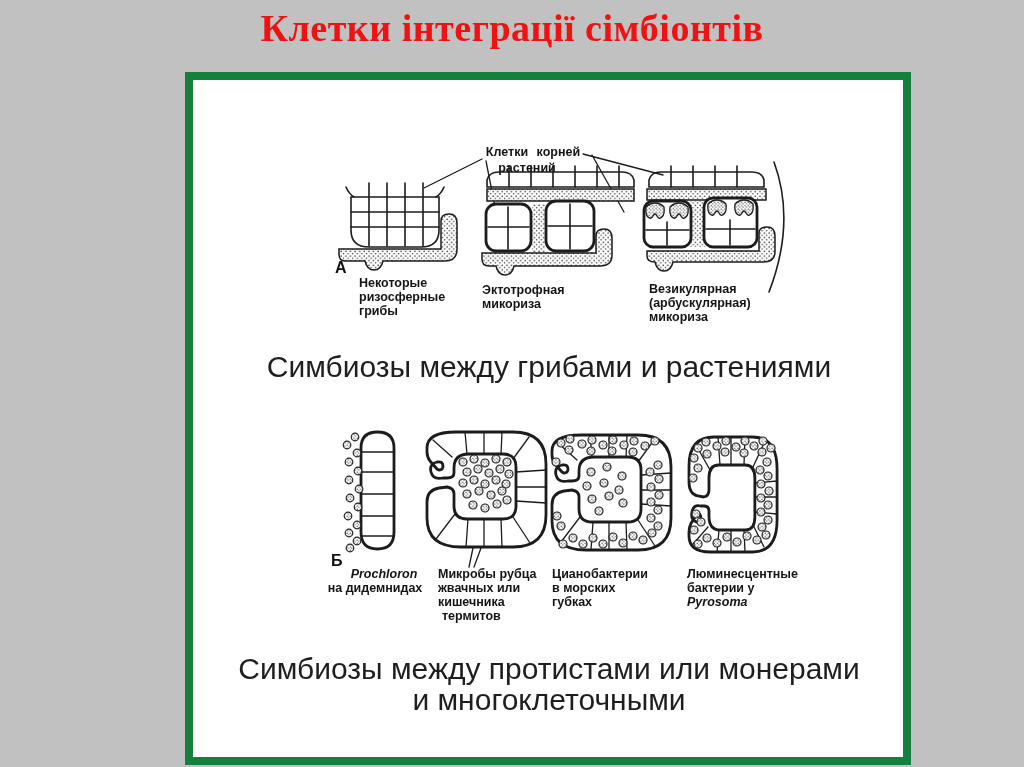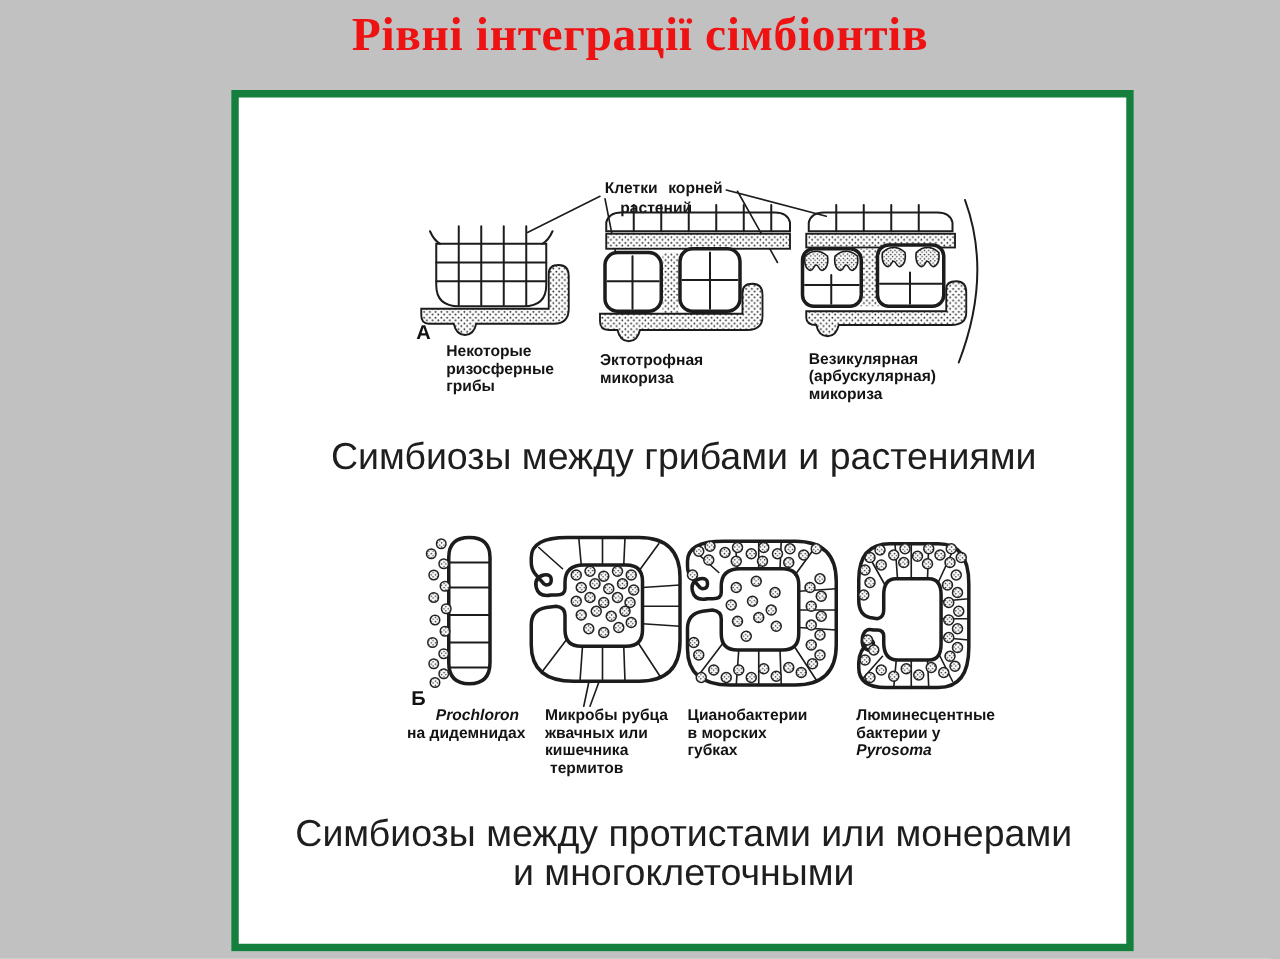--- a/index.html
+++ b/index.html
@@ -16,42 +16,42 @@
     font-family:"Liberation Serif",serif;
     font-weight:bold;
     font-size:38px;
     color:#ee1212;
     letter-spacing:0.5px;
   }
   .panel{
     position:absolute;left:185px;top:72px;
     width:710px;height:677px;
     background:#ffffff;
-    border:6px solid #15803d;
+    border:8px solid #15803d;
   }
   .panel svg{position:absolute;left:0;top:0;width:710px;height:677px;}
 
   
   .ln{stroke:#1c1c1c;stroke-width:1.6;fill:none;stroke-linecap:round;}
   .thin{stroke-width:1.3;}
   .th{stroke:#1c1c1c;stroke-width:2.8;fill:#fff;}
   .stip{fill:url(#stip);stroke:#1c1c1c;stroke-width:1.5;}
   .stipNS{fill:url(#stip);stroke:none;}
   .bac{fill:url(#stipc);stroke:#222;stroke-width:1.2;}
   .arb{fill:url(#stipc);stroke:#1c1c1c;stroke-width:1.3;}
   .lbl{font:bold 12.5px "Liberation Sans",sans-serif;fill:#141414;}
   .mark{font:bold 16px "Liberation Sans",sans-serif;fill:#111;}
   .cap{font:30px "Liberation Sans",sans-serif;fill:#1e1e1e;}
   .it{font-style:italic;}
   .ctr{text-anchor:middle;}
 </style>
 </head>
 <body>
 
-<div class="title">Рівні інтеграції сімбіонтів</div>
+<div class="title">Клетки інтеграції сімбіонтів</div>
 
 <div class="panel">
   <svg viewBox="0 0 710 677">
     <defs>
       <pattern id="stip" width="4.6" height="4.6" patternUnits="userSpaceOnUse">
         <rect width="4.6" height="4.6" fill="#fff"></rect>
         <circle cx="1.1" cy="1.3" r="0.75" fill="#2b2b2b"></circle>
         <circle cx="3.3" cy="3.5" r="0.75" fill="#2b2b2b"></circle>
       </pattern>
       <pattern id="stipc" width="3.4" height="3.4" patternUnits="userSpaceOnUse">

